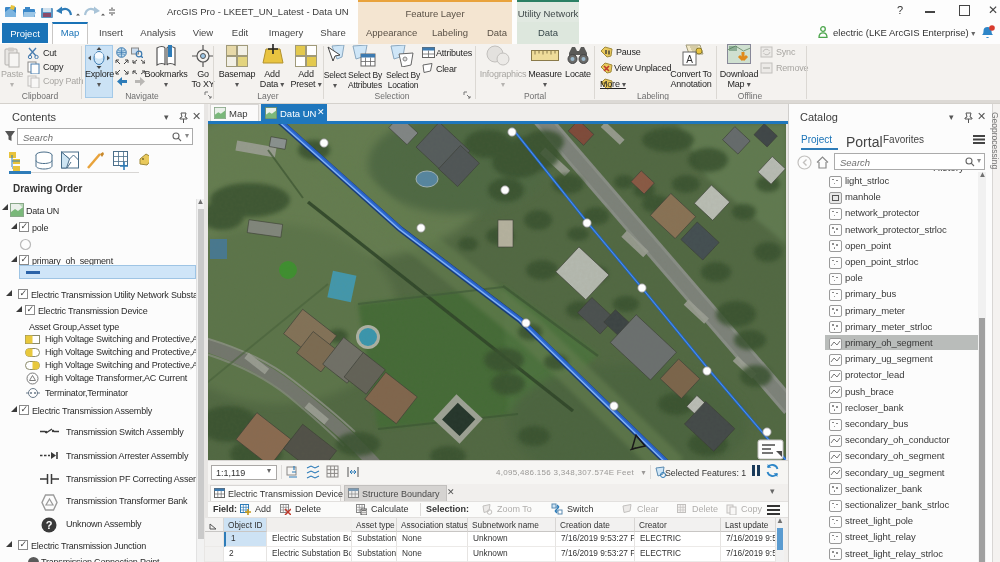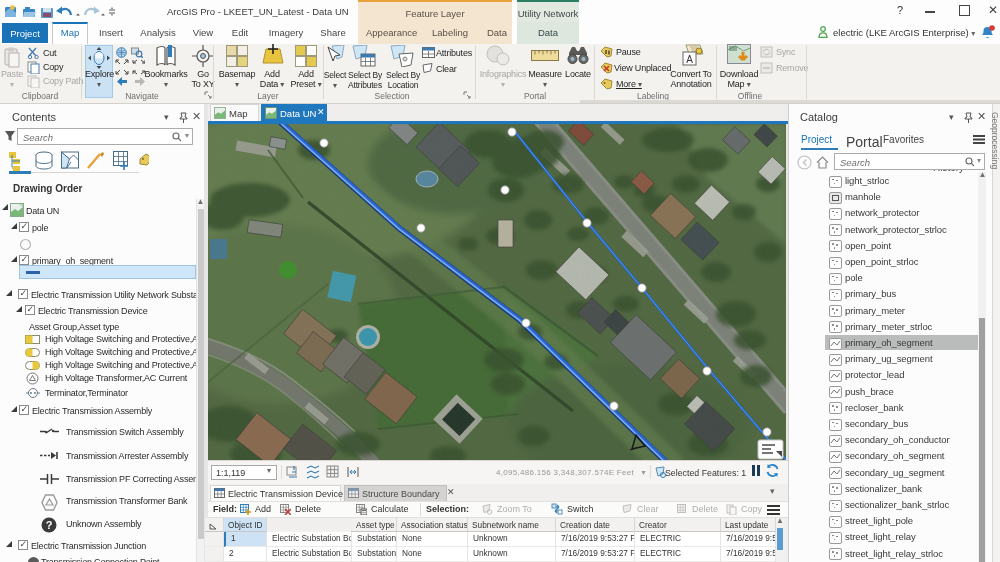--- a/index.html
+++ b/index.html
@@ -237,21 +237,21 @@
 <div class="bt" style="left:616px;top:47px;">Pause</div>
 <svg class="abs" style="left:600px;top:62px;" width="13" height="12" viewBox="0 0 13 12">
         <path d="M1 5l4-4 7 2-1 7-4 1z" fill="#e9c95c" stroke="#a08a3a"></path>
         <path d="M4 4l5 5M9 4l-5 5" stroke="#c0392b" stroke-width="1.6"></path>
       </svg>
 <div class="bt" style="left:614px;top:63px;">View Unplaced</div>
 <svg class="abs" style="left:600px;top:78px;" width="13" height="12" viewBox="0 0 13 12">
         <path d="M1 5l4-4 7 2-1 7-4 1z" fill="#e9c95c" stroke="#a08a3a"></path>
         <circle cx="4.5" cy="5" r="1" fill="#7a6a2a"></circle>
       </svg>
-<div class="bt" style="left:616px;top:79px;text-decoration:underline;">More <span class="dn">▾</span></div>
+<div class="bt" style="left:600px;top:79px;text-decoration:underline;">More <span class="dn">▾</span></div>
 <svg class="abs" style="left:678px;top:44px;" width="26" height="22" viewBox="0 0 26 22">
         <path d="M8 1h14l3 9H11z" fill="#f2e9c8" stroke="#a09a7a"></path>
         <path d="M12 3h8M13 5h8M14 7h6" stroke="#b2a87a" stroke-width="0.9"></path>
         <circle cx="21" cy="7" r="3" fill="#e9c440" stroke="#8a7a2a"></circle>
         <rect x="5" y="8" width="13" height="13" fill="#fff" stroke="#666"></rect>
         <text x="11.5" y="18.5" font-size="10" text-anchor="middle" fill="#333" font-family="Liberation Sans">A</text>
       </svg>
 <div class="btc" style="left:667px;top:69px;width:48px;">Convert To<br>Annotation</div>
 <div class="glabel" style="left:625px;width:56px;">Labeling</div>
 <div class="sep" style="left:716px;"></div>

